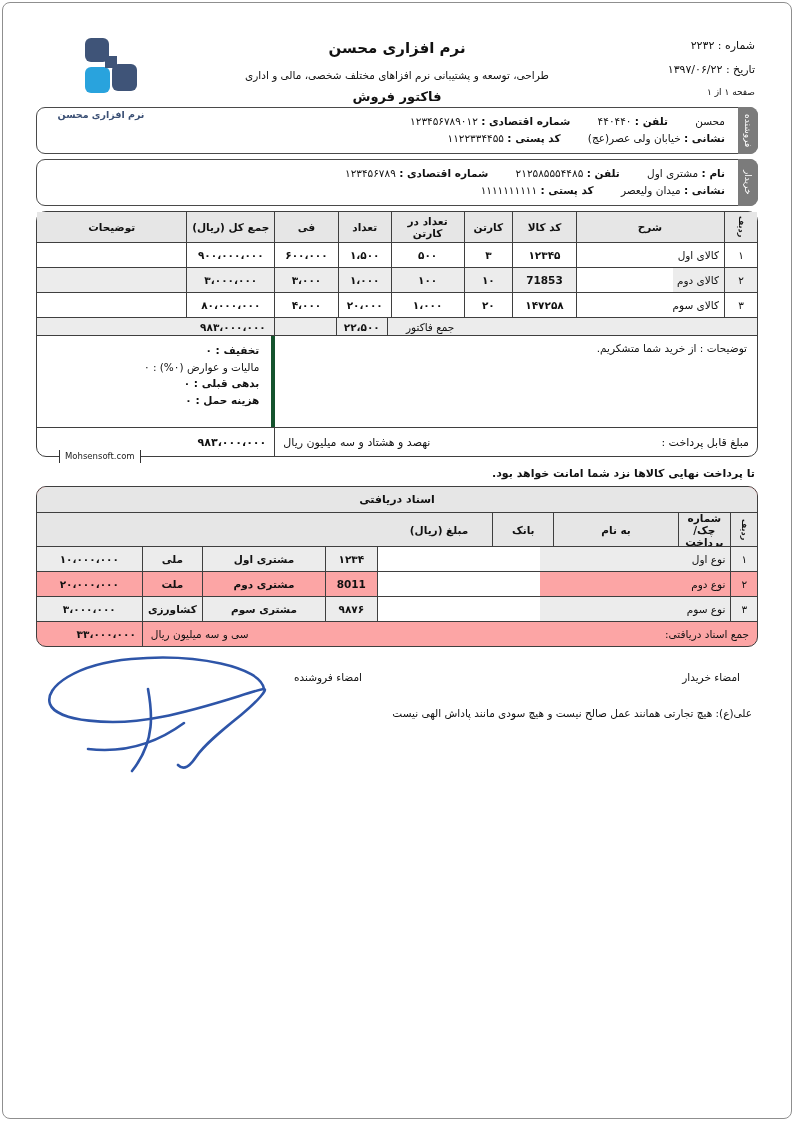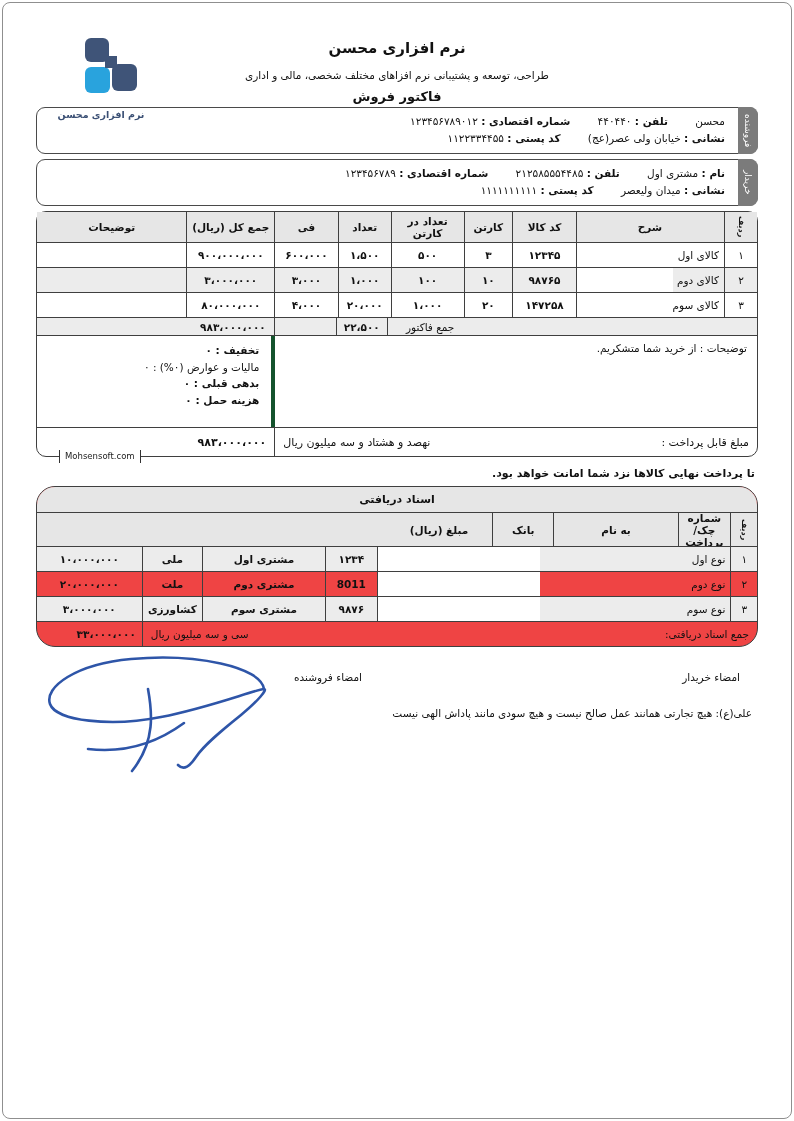--- a/index.html
+++ b/index.html
@@ -70,21 +70,21 @@
 
   .payable{display:flex;height:28px;border-top:1px solid #3f3f3f;font-size:11px;}
   .payable .lblwords{flex:1;display:flex;align-items:center;justify-content:space-between;padding:0 8px;}
   .payable .amt{width:33.1%;display:flex;align-items:center;justify-content:flex-start;padding-right:8px;border-right:1px solid #3f3f3f;font-weight:bold;box-sizing:border-box;}
 
   .brand{position:absolute;bottom:-7px;right:auto;left:22px;background:#fff;font-size:8.5px;color:#222;padding:0 5px;border-left:1px solid #333;border-right:1px solid #333;line-height:13px;direction:ltr;}
 
   .trust{margin:10px 36px 6px 33px;direction:rtl;text-align:right;font-size:11px;font-weight:bold;}
 
   
-  .docs-box{position:relative;margin:0 33px;border:1.5px solid #3f3f3f;border-radius:19px;direction:rtl;overflow:hidden;background:#ef4444;}
+  .docs-box{position:relative;margin:0 33px;border:1.5px solid #3f3f3f;border-radius:10px;direction:rtl;overflow:hidden;background:#fca5a5;}
   .docs-title{height:25px;background:#e6e6e6;border-bottom:1px solid #3f3f3f;display:flex;align-items:center;justify-content:center;font-weight:bold;font-size:11px;}
   .dhead{height:33px;}
   .drow{height:24px;}
   .d-no{width:3.6%;}
   .d-type{width:49.6%;justify-content:flex-start;padding:0;}
   .d-number{width:6.6%;padding:0 2px;}
   .d-name{width:17.1%;}
   .d-bank{width:8.4%;}
   .d-amount{width:14.7%;}
   .type-lbl{padding:0 5px 0 4px;white-space:nowrap;}
@@ -114,20 +114,25 @@
         <rect x="50" y="27" width="25" height="27" rx="6" fill="#3f5478"></rect>
         <rect x="43" y="19" width="12" height="12" fill="#3f5478"></rect>
       </svg>
       <div class="logo-word">نرم افزاری محسن</div>
     </div>
     <div class="hdr-center">
       <div class="company">نرم افزاری محسن</div>
       <div class="subtitle">طراحی، توسعه و پشتیبانی نرم افزاهای مختلف شخصی، مالی و اداری</div>
       <div class="doctype">فاکتور فروش</div>
     </div>
+    <div class="hdr-right">
+      <div class="ln">شماره : ۲۲۳۲</div>
+      <div class="ln">تاریخ : ۱۳۹۷/۰۶/۲۲</div>
+      <div class="ln sm">صفحه ۱ از ۱</div>
+    </div>
   </div>
 
   <div class="party">
     <div class="tab">
         <span>فروشنده</span>
       </div>
     <div class="content">
       <div>
         <span class="seg">محسن</span>
         <span><b>تلفن :</b> <span>۴۴۰۴۴۰</span></span>
@@ -203,21 +208,21 @@
       <div class="cell c-total num">۹۰۰،۰۰۰،۰۰۰</div>
       <div class="cell c-notes"></div>
     </div>
 
     <div class="trow irow bb gray">
       <div class="cell c-no">۲</div>
       <div class="cell c-desc">
           <span class="desc-lbl">کالای دوم</span>
           <span class="fill"></span>
         </div>
-      <div class="cell c-code num">۹۸۷۶۵</div>
+      <div class="cell c-code num">71853</div>
       <div class="cell c-carton num">۱۰</div>
       <div class="cell c-percarton num">۱۰۰</div>
       <div class="cell c-qty num">۱،۰۰۰</div>
       <div class="cell c-fee num">۳،۰۰۰</div>
       <div class="cell c-total num">۳،۰۰۰،۰۰۰</div>
       <div class="cell c-notes"></div>
     </div>
 
     <div class="trow irow bb">
       <div class="cell c-no">۳</div>

